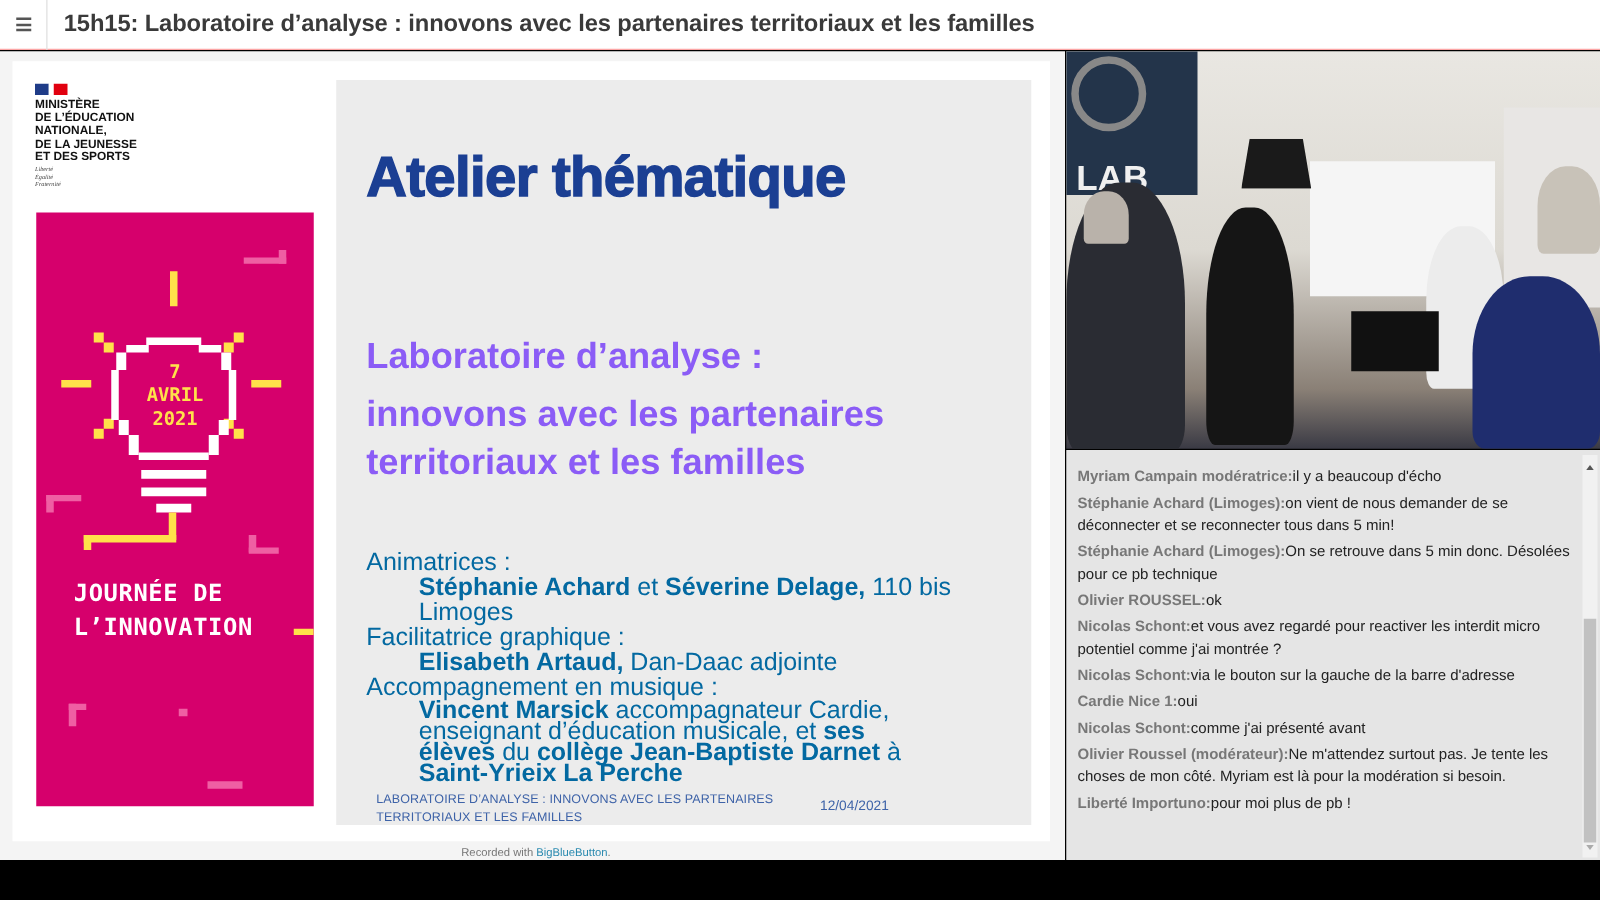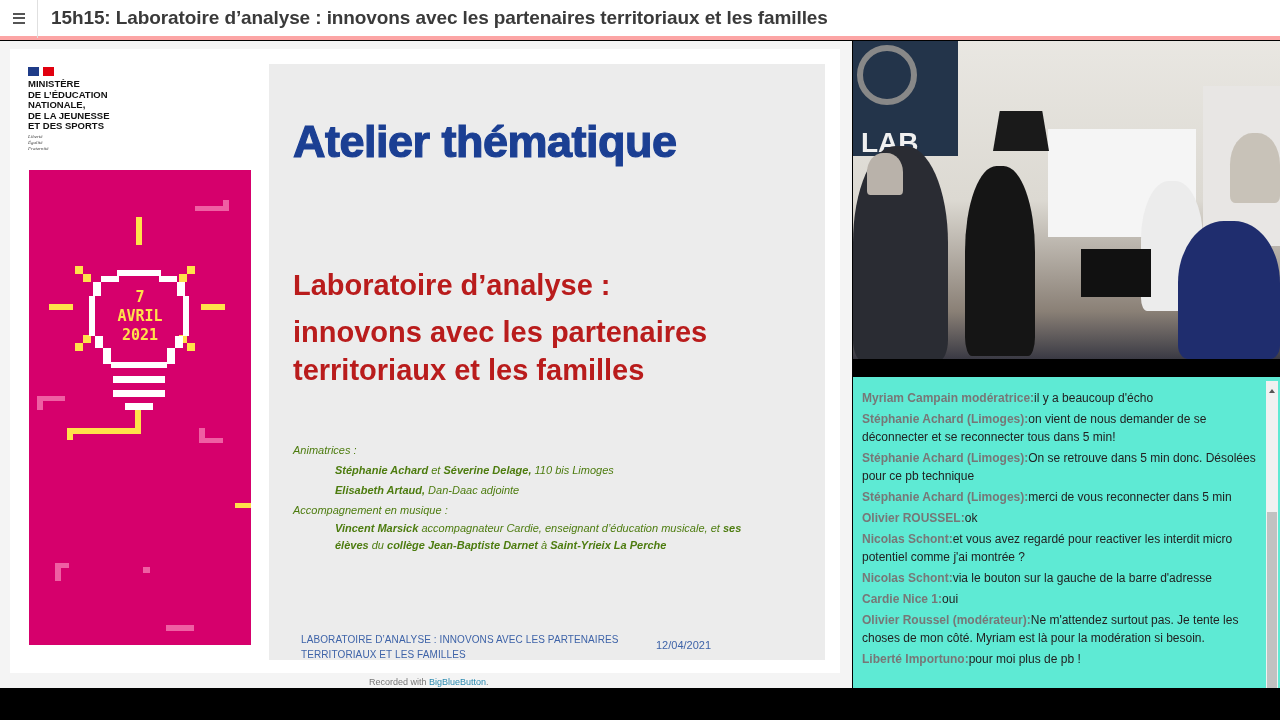--- a/index.html
+++ b/index.html
@@ -1,17 +1,17 @@
 <!DOCTYPE html>
 <html><head>
 <meta charset="utf-8">
 <style>
   * { box-sizing: border-box; margin: 0; padding: 0; }
   html, body { width: 1280px; height: 720px; overflow: hidden; background: #000; font-family: "Liberation Sans", sans-serif; }
-  .topbar { position: absolute; left: 0; top: 0; width: 1280px; height: 40px; background: #fff; border-bottom: 4px solid #fca5a5; display: flex; align-items: center; }
+  .topbar { position: absolute; left: 0; top: 0; width: 1280px; height: 40px; background: #fff; border-bottom: 1px solid #fca5a5; display: flex; align-items: center; }
   .menu-btn { width: 38px; height: 40px; display: flex; align-items: center; justify-content: center; border-right: 1px solid #e0e0e0; cursor: pointer; }
   .menu-btn .bars { width: 12px; height: 11px; display: flex; flex-direction: column; justify-content: space-between; }
   .menu-btn .bars span { display: block; height: 2px; background: #555; }
   .title { padding-left: 13px; font-size: 19px; font-weight: bold; color: #3a3a3a; white-space: nowrap; letter-spacing: -0.1px; }
 
   .slide-area { position: absolute; left: 0; top: 41px; width: 852px; height: 647px; background: #f4f4f4; }
   .slide { position: absolute; left: 10px; top: 8px; width: 830px; height: 624px; background: #fff; }
   .logo { position: absolute; left: 18px; top: 18px; }
   .flag { display: flex; width: 26px; height: 9px; margin-bottom: 3px; }
   .flag .b { width: 11px; background: #1f3c88; }
@@ -22,43 +22,43 @@
 
   .poster { position: absolute; left: 19px; top: 121px; width: 222px; height: 475px; background: #d6006c; overflow: hidden; }
   .poster .deco { position: absolute; background: #ef5fa3; }
   .poster .yl { position: absolute; background: #ffe14a; }
   .poster .wh { position: absolute; background: #fff; }
   .date { position: absolute; left: 0; width: 222px; top: 118px; text-align: center; color: #ffe14a; font-weight: bold; font-size: 15px; line-height: 19px; font-family: "DejaVu Sans Mono", monospace; }
   .jdi { position: absolute; left: 30px; top: 292px; color: #fff; font-family: "DejaVu Sans Mono", monospace; font-weight: bold; font-size: 19px; line-height: 27px; letter-spacing: 0.5px; }
 
   .panel { position: absolute; left: 259px; top: 15px; width: 556px; height: 596px; background: #ececec; }
   .h1 { position: absolute; left: 24px; top: 52px; font-size: 45px; font-weight: 900; color: #1b3f93; font-family: "Liberation Sans", sans-serif; letter-spacing: -0.5px; -webkit-text-stroke: 1.2px #1b3f93; }
-  .h2 { position: absolute; left: 24px; top: 193px; font-size: 29px; font-weight: bold; color: #b91c1c; line-height: 44px; }
+  .h2 { position: absolute; left: 24px; top: 193px; font-size: 29px; font-weight: bold; color: #8b5cf6; line-height: 44px; }
   .h2 .l2 { display: block; line-height: 38px; }
-  .credits { position: absolute; left: 24px; top: 376px; font-size: 11px; color: #4d7c0f; line-height: 20px; font-style: italic; }
+  .credits { position: absolute; left: 24px; top: 376px; font-size: 20px; color: #0369a1; line-height: 20px; }
   .credits .ind { padding-left: 42px; display: block; }
   .credits b { font-weight: bold; }
   .footer-l { position: absolute; left: 32px; top: 568px; font-size: 10px; color: #3e63a8; line-height: 15px; letter-spacing: 0.1px; }
   .footer-r { position: absolute; left: 387px; top: 575px; font-size: 11px; color: #3e63a8; }
 
   .recorded { position: absolute; left: 0; top: 636px; width: 852px; text-align: center; font-size: 9px; color: #777; padding-left: 0; }
   .recorded .inner { position: absolute; left: 369px; }
   .recorded a { color: #2a8ab0; text-decoration: none; }
 
   .webcam { position: absolute; left: 853px; top: 41px; width: 427px; height: 318px; background: linear-gradient(180deg, #e9e7e2 0%, #dcd9d2 50%, #8a8076 85%, #3a3a44 100%); overflow: hidden; text-align: center; }
   .wall-blue { position: absolute; left: 0; top: 0; width: 105px; height: 115px; background: #23344a; }
   .lab { position: absolute; left: 8px; top: 86px; color: #f0f0f0; font-weight: bold; font-size: 28px; }
   .mirror { position: absolute; left: 4px; top: 4px; width: 60px; height: 60px; border-radius: 50%; border: 6px solid #888; }
   .board { position: absolute; left: 195px; top: 88px; width: 148px; height: 108px; background: #f5f5f5; }
   .lamp { position: absolute; left: 140px; top: 70px; width: 56px; height: 40px; background: #1a1a1a; clip-path: polygon(12% 0,88% 0,100% 100%,0 100%); }
   .poster2 { position: absolute; left: 350px; top: 45px; width: 77px; height: 160px; background: #e8e6e4; }
   .person { position: absolute; border-radius: 45% 45% 10% 10%; }
   .laptop { position: absolute; left: 228px; top: 208px; width: 70px; height: 48px; background: #111; }
 
-  .chat { position: absolute; left: 853px; top: 377px; width: 427px; height: 328px; background: #5eead4; overflow: hidden; }
+  .chat { position: absolute; left: 853px; top: 360px; width: 427px; height: 328px; background: #e5e5e5; overflow: hidden; }
   .chat-list { position: absolute; left: 9px; top: 12px; width: 400px; font-size: 12px; color: #222; line-height: 18px; }
   .msg { margin-bottom: 3px; }
   .msg .who { color: #777; font-weight: bold; }
   .scroll { position: absolute; right: 2px; top: 4px; width: 12px; height: 322px; background: #f1f1f1; }
   .scroll .up, .scroll .dn { position: absolute; left: 3px; width: 0; height: 0; border-left: 3px solid transparent; border-right: 3px solid transparent; }
   .scroll .up { top: 8px; border-bottom: 4px solid #555; }
   .scroll .dn { bottom: 6px; border-top: 4px solid #aaa; }
   .scroll .thumb { position: absolute; left: 1px; top: 131px; width: 10px; height: 179px; background: #c1c1c1; }
   .blackbar { position: absolute; left: 0; top: 688px; width: 1280px; height: 32px; background: #000; }
 </style>
@@ -139,32 +139,37 @@
         <div class="yl" style="left:106px;top:240px;width:6px;height:22px;"></div>
         <div class="yl" style="left:38px;top:258px;width:74px;height:6px;"></div>
         <div class="yl" style="left:38px;top:258px;width:6px;height:12px;"></div>
         <div class="yl" style="left:206px;top:333px;width:16px;height:5px;"></div>
       </div>
       <div class="date">
         <div>7</div>
         <div>AVRIL</div>
         <div>2021</div>
       </div>
+      <div class="jdi">
+        <div>JOURNÉE DE</div>
+        <div>L’INNOVATION</div>
+      </div>
     </div>
 
     <div class="panel">
       <div class="h1">Atelier thématique</div>
       <div class="h2">
         <span class="l2" style="line-height:56px;">Laboratoire d’analyse :</span>
         <span class="l2">innovons avec les partenaires</span>
         <span class="l2">territoriaux et les familles</span>
       </div>
       <div class="credits">
         <span style="display:block">Animatrices :</span>
         <span class="ind"><b>Stéphanie Achard</b><span> et </span><b>Séverine Delage,</b><span> 110 bis Limoges</span></span>
+        <span style="display:block">Facilitatrice graphique :</span>
         <span class="ind"><b>Elisabeth Artaud,</b><span> Dan-Daac adjointe</span></span>
         <span style="display:block">Accompagnement en musique :</span>
         <span class="ind" style="width:458px;line-height:17px;"><b>Vincent Marsick</b><span> accompagnateur Cardie, enseignant d’éducation musicale, et </span><b>ses élèves</b><span> du </span><b>collège Jean-Baptiste Darnet</b><span> à </span><b>Saint-Yrieix La Perche</b></span>
       </div>
       <div class="footer-l">
         <div>LABORATOIRE D’ANALYSE : INNOVONS AVEC LES PARTENAIRES</div>
         <div>TERRITORIAUX ET LES FAMILLES</div>
       </div>
       <div class="footer-r">12/04/2021</div>
     </div>
@@ -188,25 +193,25 @@
   <div class="person" style="left:325px;top:180px;width:102px;height:138px;background:#1f2d6e;"></div>
   <div class="person" style="left:377px;top:92px;width:50px;height:70px;background:#c8c2b8;"></div>
   <div class="laptop"></div>
 </div>
 
 <div class="chat">
   <div class="chat-list">
     <div class="msg"><span class="who">Myriam Campain modératrice:</span><span>il y a beaucoup d'écho</span></div>
     <div class="msg"><span class="who">Stéphanie Achard (Limoges):</span><span>on vient de nous demander de se déconnecter et se reconnecter tous dans 5 min!</span></div>
     <div class="msg"><span class="who">Stéphanie Achard (Limoges):</span><span>On se retrouve dans 5 min donc. Désolées pour ce pb technique</span></div>
-    <div class="msg"><span class="who">Stéphanie Achard (Limoges):</span><span>merci de vous reconnecter dans 5 min</span></div>
     <div class="msg"><span class="who">Olivier ROUSSEL:</span><span>ok</span></div>
     <div class="msg"><span class="who">Nicolas Schont:</span><span>et vous avez regardé pour reactiver les interdit micro potentiel comme j'ai montrée ?</span></div>
     <div class="msg"><span class="who">Nicolas Schont:</span><span>via le bouton sur la gauche de la barre d'adresse</span></div>
     <div class="msg"><span class="who">Cardie Nice 1:</span><span>oui</span></div>
+    <div class="msg"><span class="who">Nicolas Schont:</span><span>comme j'ai présenté avant</span></div>
     <div class="msg"><span class="who">Olivier Roussel (modérateur):</span><span>Ne m'attendez surtout pas. Je tente les choses de mon côté. Myriam est là pour la modération si besoin.</span></div>
     <div class="msg"><span class="who">Liberté Importuno:</span><span>pour moi plus de pb !</span></div>
   </div>
   <div class="scroll">
     <div class="up"></div>
     <div class="thumb"></div>
     <div class="dn"></div>
   </div>
 </div>
 

